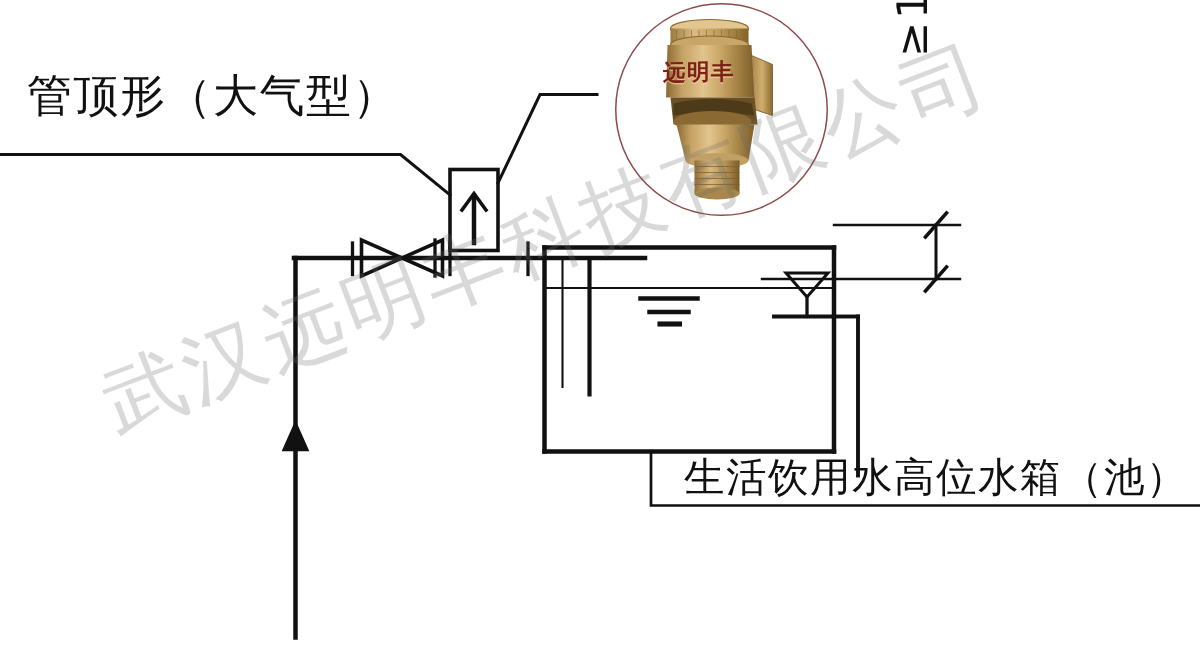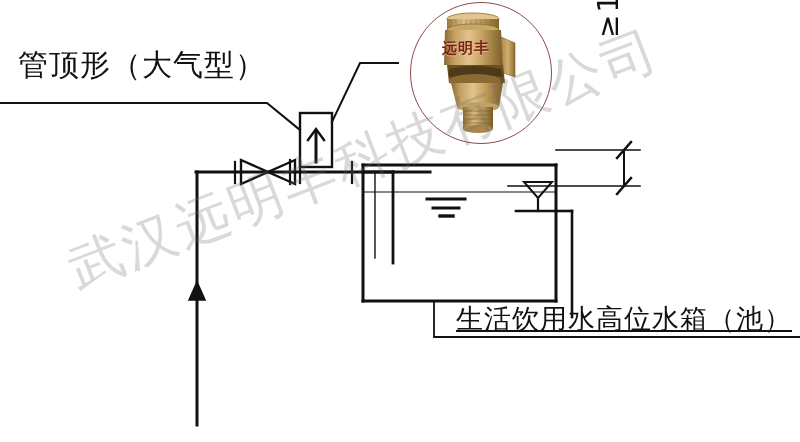--- a/index.html
+++ b/index.html
@@ -42,21 +42,20 @@
   }
   #label-top-line2 {
     left: 44px;
     top: 106px;
     font-size: 30px;
   }
   #label-tank {
     left: 444px;
     top: 305px;
     font-size: 27px;
-    text-decoration: underline;
   }
   #label-dimension {
     position: absolute;
     left: 592px;
     top: 38px;
     font-size: 28px;
     font-family: "DejaVu Sans", sans-serif;
     color: #111111;
     white-space: nowrap;
     transform: rotate(-90deg);

